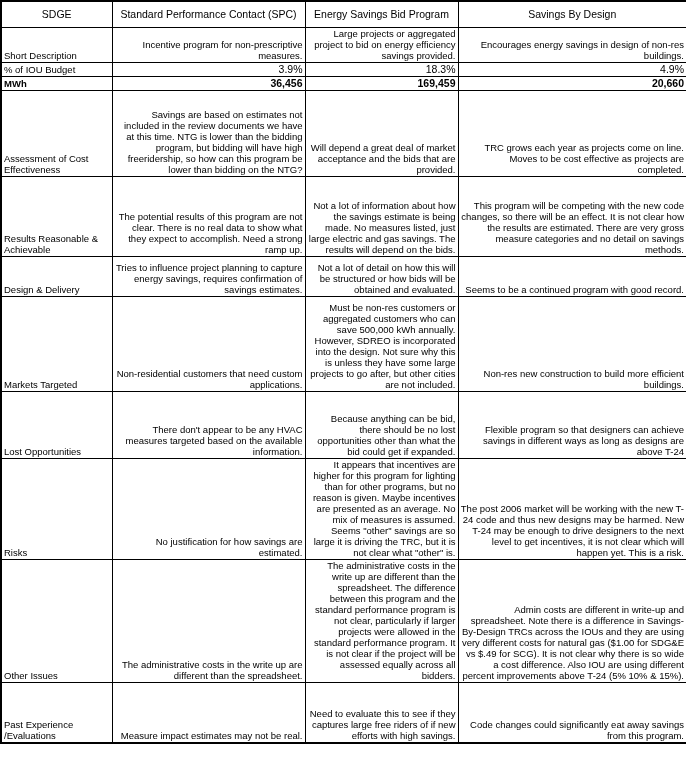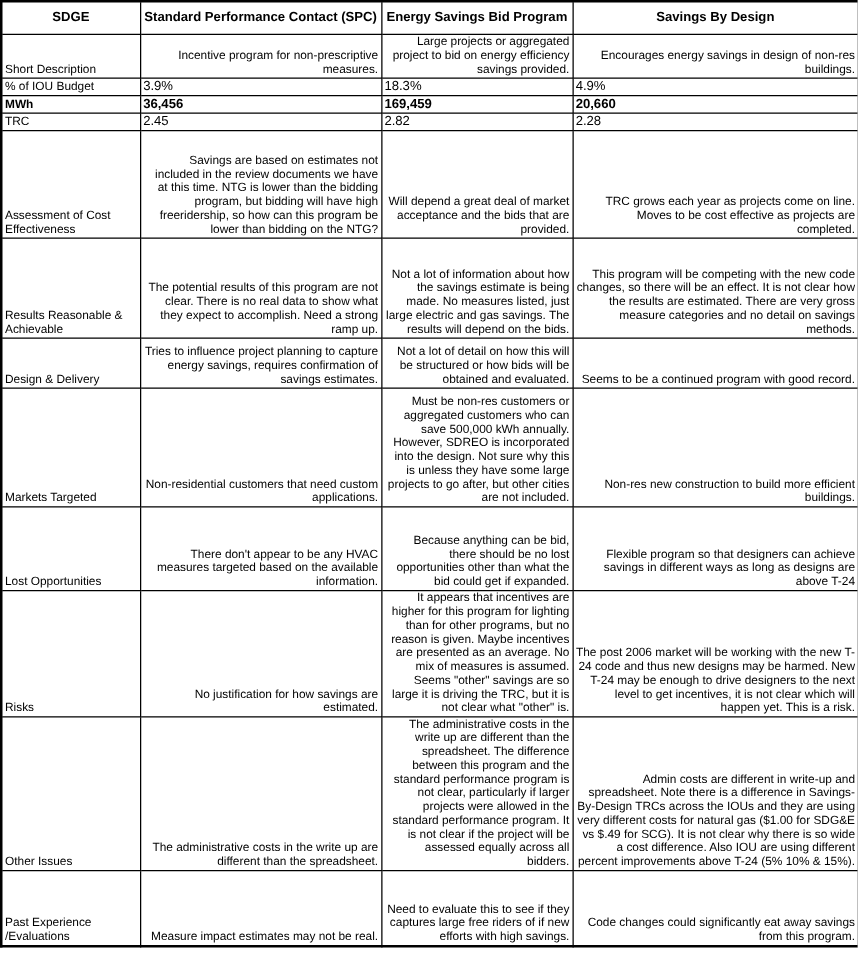--- a/index.html
+++ b/index.html
@@ -16,37 +16,37 @@
     font-family: "Liberation Sans", sans-serif;
     font-size: 9.5px;
     line-height: 11px;
     color: #000000;
   }
   table.cmp, table.cmp th, table.cmp td {
     border: 1px solid #000000;
   }
   table.cmp { border: 2px solid #000000; }
   table.cmp th {
-    font-weight: bold;
+    font-weight: normal;
     font-size: 10.5px;
     text-align: center;
     vertical-align: middle;
     height: 23px;
     padding: 1px 2px;
     overflow: hidden;
   }
   table.cmp td {
     padding: 0 2px 1px 2px;
     vertical-align: bottom;
     overflow: hidden;
     word-wrap: break-word;
   }
   td.label { text-align: left; }
   td.txt   { text-align: right; }
-  td.val   { text-align: left; padding-right: 3px; font-size: 10.5px; }
+  td.val   { text-align: right; padding-right: 3px; font-size: 10.5px; }
 </style>
 </head>
 <body>
 
 <div class="sheet">
   <table class="cmp">
     <colgroup>
       <col style="width:111px">
       <col style="width:193px">
       <col style="width:153px">
@@ -71,26 +71,20 @@
           <td class="label">% of IOU Budget</td>
           <td class="val">3.9%</td>
           <td class="val">18.3%</td>
           <td class="val">4.9%</td>
         </tr>
         <tr style="height: 14px; font-weight: bold;">
           <td class="label">MWh</td>
           <td class="val">36,456</td>
           <td class="val">169,459</td>
           <td class="val">20,660</td>
-        </tr>
-        <tr style="height: 14px;">
-          <td class="label">TRC</td>
-          <td class="val">2.45</td>
-          <td class="val">2.82</td>
-          <td class="val">2.28</td>
         </tr>
         <tr style="height: 86px;">
           <td class="label">Assessment of Cost Effectiveness</td>
           <td class="txt">Savings are based on estimates not included in the review documents we have at this time. NTG is lower than the bidding program, but bidding will have high freeridership, so how can this program be lower than bidding on the NTG?</td>
           <td class="txt">Will depend a great deal of market acceptance and the bids that are provided.</td>
           <td class="txt">TRC grows each year as projects come on line. Moves to be cost effective as projects are completed.</td>
         </tr>
         <tr style="height: 80px;">
           <td class="label">Results Reasonable &amp; Achievable</td>
           <td class="txt">The potential results of this program are not clear.  There is no real data to show what they expect to accomplish. Need a strong ramp up.</td>

